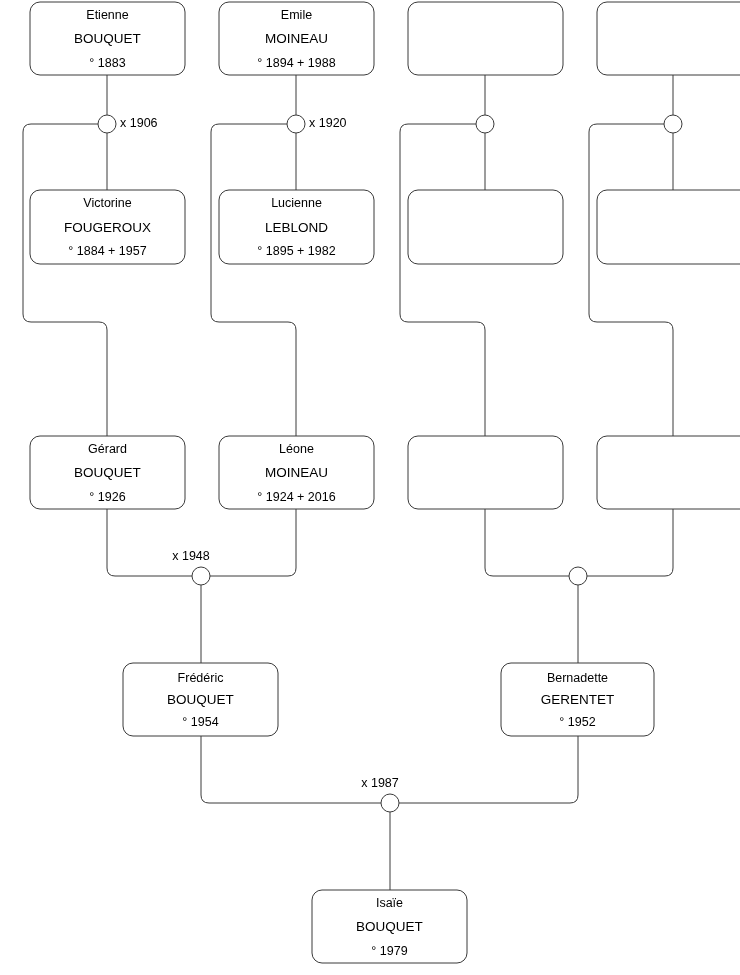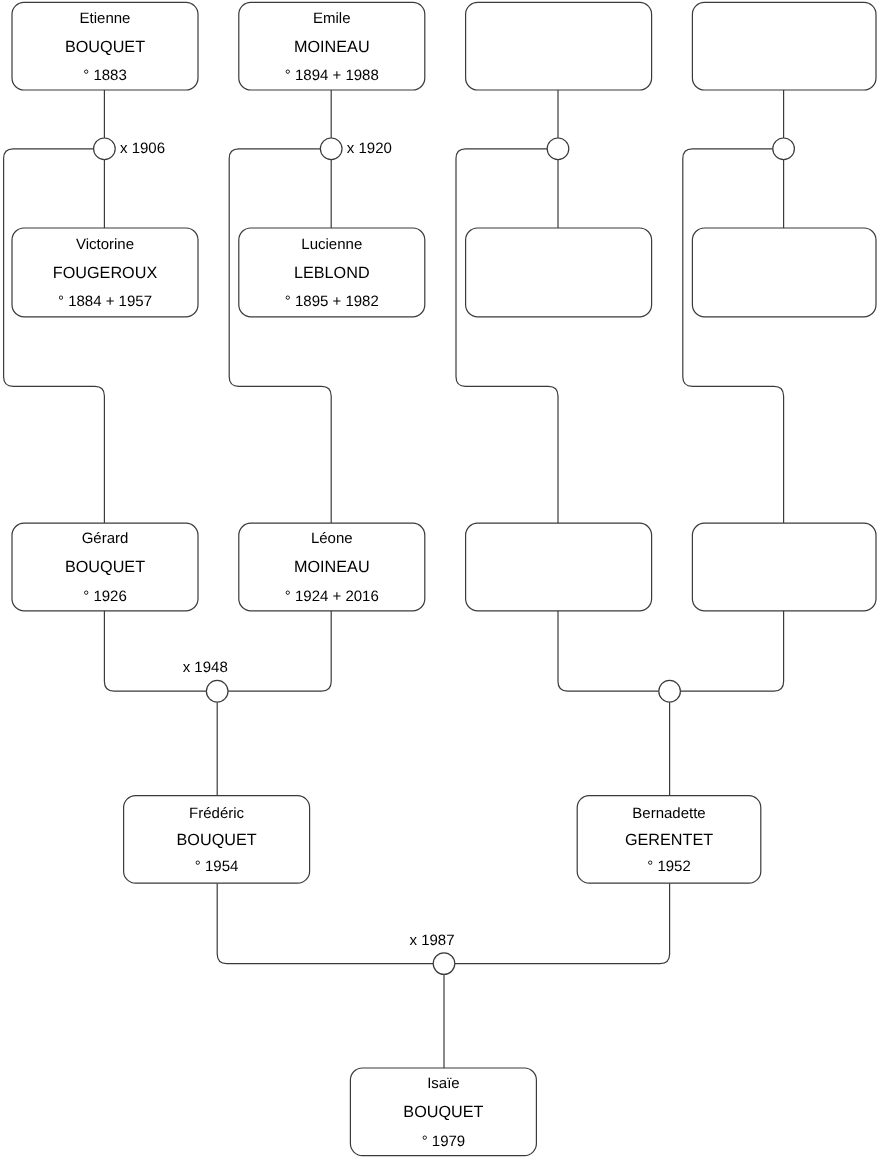--- a/index.html
+++ b/index.html
@@ -10,20 +10,21 @@
   body {
     width: 740px;
     height: 975px;
     font-family: "Liberation Sans", sans-serif;
     overflow: hidden;
   }
   #chart-root {
     position: relative;
     width: 668px;
     height: 975px;
+    margin-left: 20px;
   }
   svg.tree {
     display: block;
     width: 740px;
     height: 975px;
   }
   .node-box {
     fill: #ffffff;
     stroke: #3a3a3a;
     stroke-width: 1;

